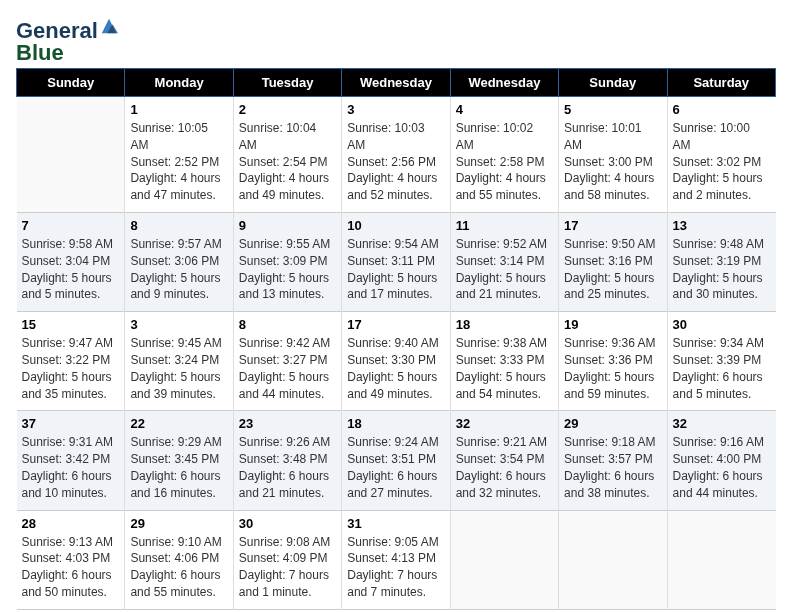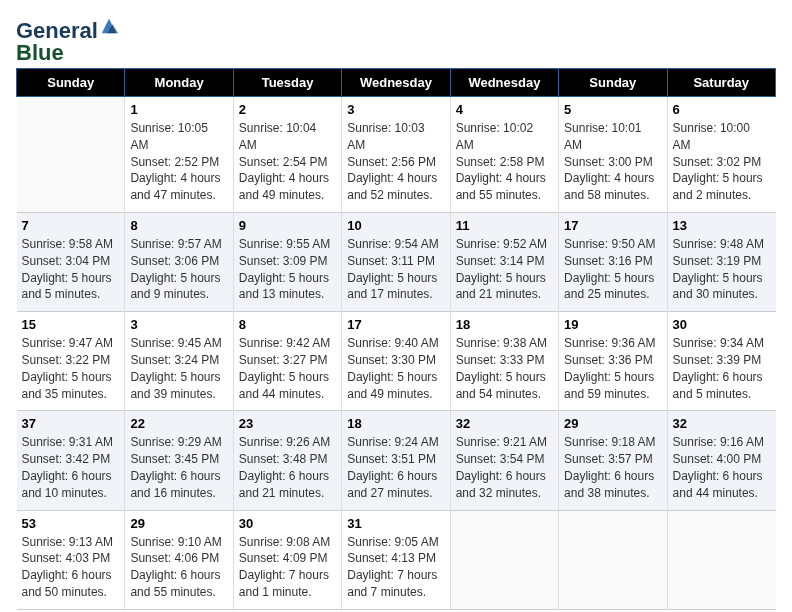--- a/index.html
+++ b/index.html
@@ -237,21 +237,21 @@
           <span class="day-num">29</span>
           <div class="day-info">Sunrise: 9:18 AM<br>Sunset: 3:57 PM<br>Daylight: 6 hours<br>and 38 minutes.</div>
         </td>
         <td>
           <span class="day-num">32</span>
           <div class="day-info">Sunrise: 9:16 AM<br>Sunset: 4:00 PM<br>Daylight: 6 hours<br>and 44 minutes.</div>
         </td>
       </tr>
       <tr>
         <td>
-          <span class="day-num">53</span>
+          <span class="day-num">28</span>
           <div class="day-info">Sunrise: 9:13 AM<br>Sunset: 4:03 PM<br>Daylight: 6 hours<br>and 50 minutes.</div>
         </td>
         <td>
           <span class="day-num">29</span>
           <div class="day-info">Sunrise: 9:10 AM<br>Sunset: 4:06 PM<br>Daylight: 6 hours<br>and 55 minutes.</div>
         </td>
         <td>
           <span class="day-num">30</span>
           <div class="day-info">Sunrise: 9:08 AM<br>Sunset: 4:09 PM<br>Daylight: 7 hours<br>and 1 minute.</div>
         </td>

